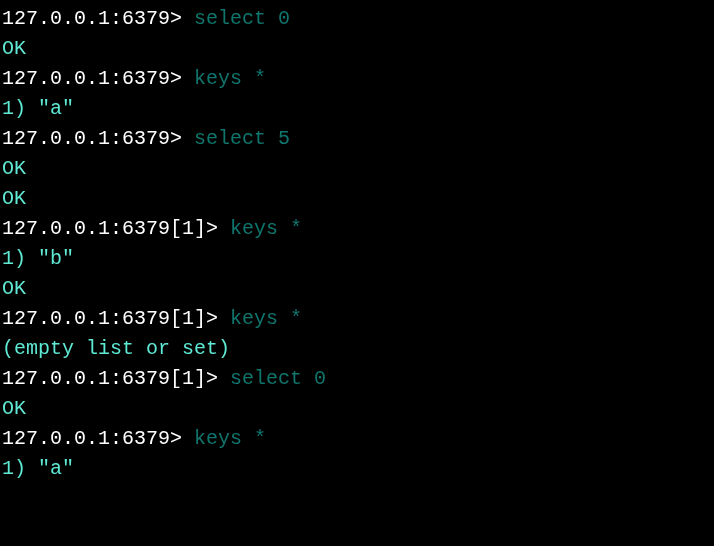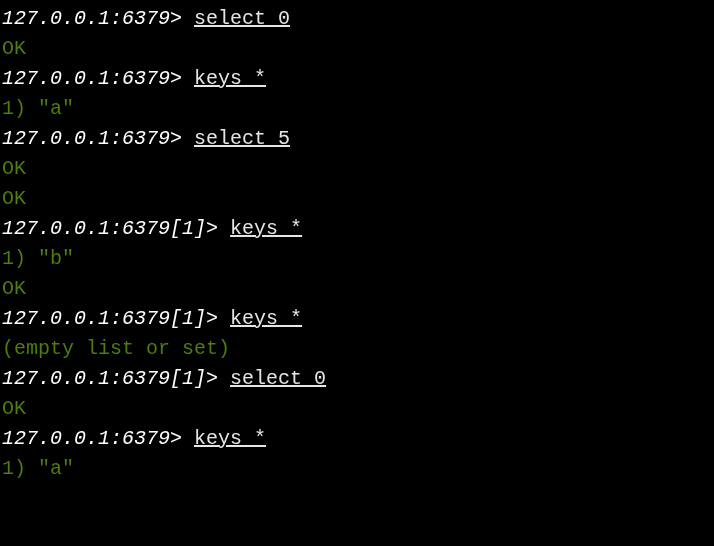--- a/index.html
+++ b/index.html
@@ -17,28 +17,26 @@
       width: 714px;
       height: 546px;
       overflow: hidden;
       font-weight: 500;
     }
     .line {
       white-space: pre;
     }
     .prompt-part {
       color: #ffffff;
-      font-style: italic;
     }
     .cmd-part {
-      color: #e5e5e5;
-      text-decoration: underline;
+      color: #0f766e;
     }
     .output-part {
-      color: #4d7c0f;
+      color: #5eead4;
       font-family: Liberation Mono, monospace;
     }
   </style>
 </head>
 <body>
 
 <div id="terminal-output">
     <div class="line"><span class="prompt-part">127.0.0.1:6379&gt; </span><span class="cmd-part">select 0</span></div>
     <div class="line"><span class="output-part">OK</span></div>
     <div class="line"><span class="prompt-part">127.0.0.1:6379&gt; </span><span class="cmd-part">keys *</span></div>

